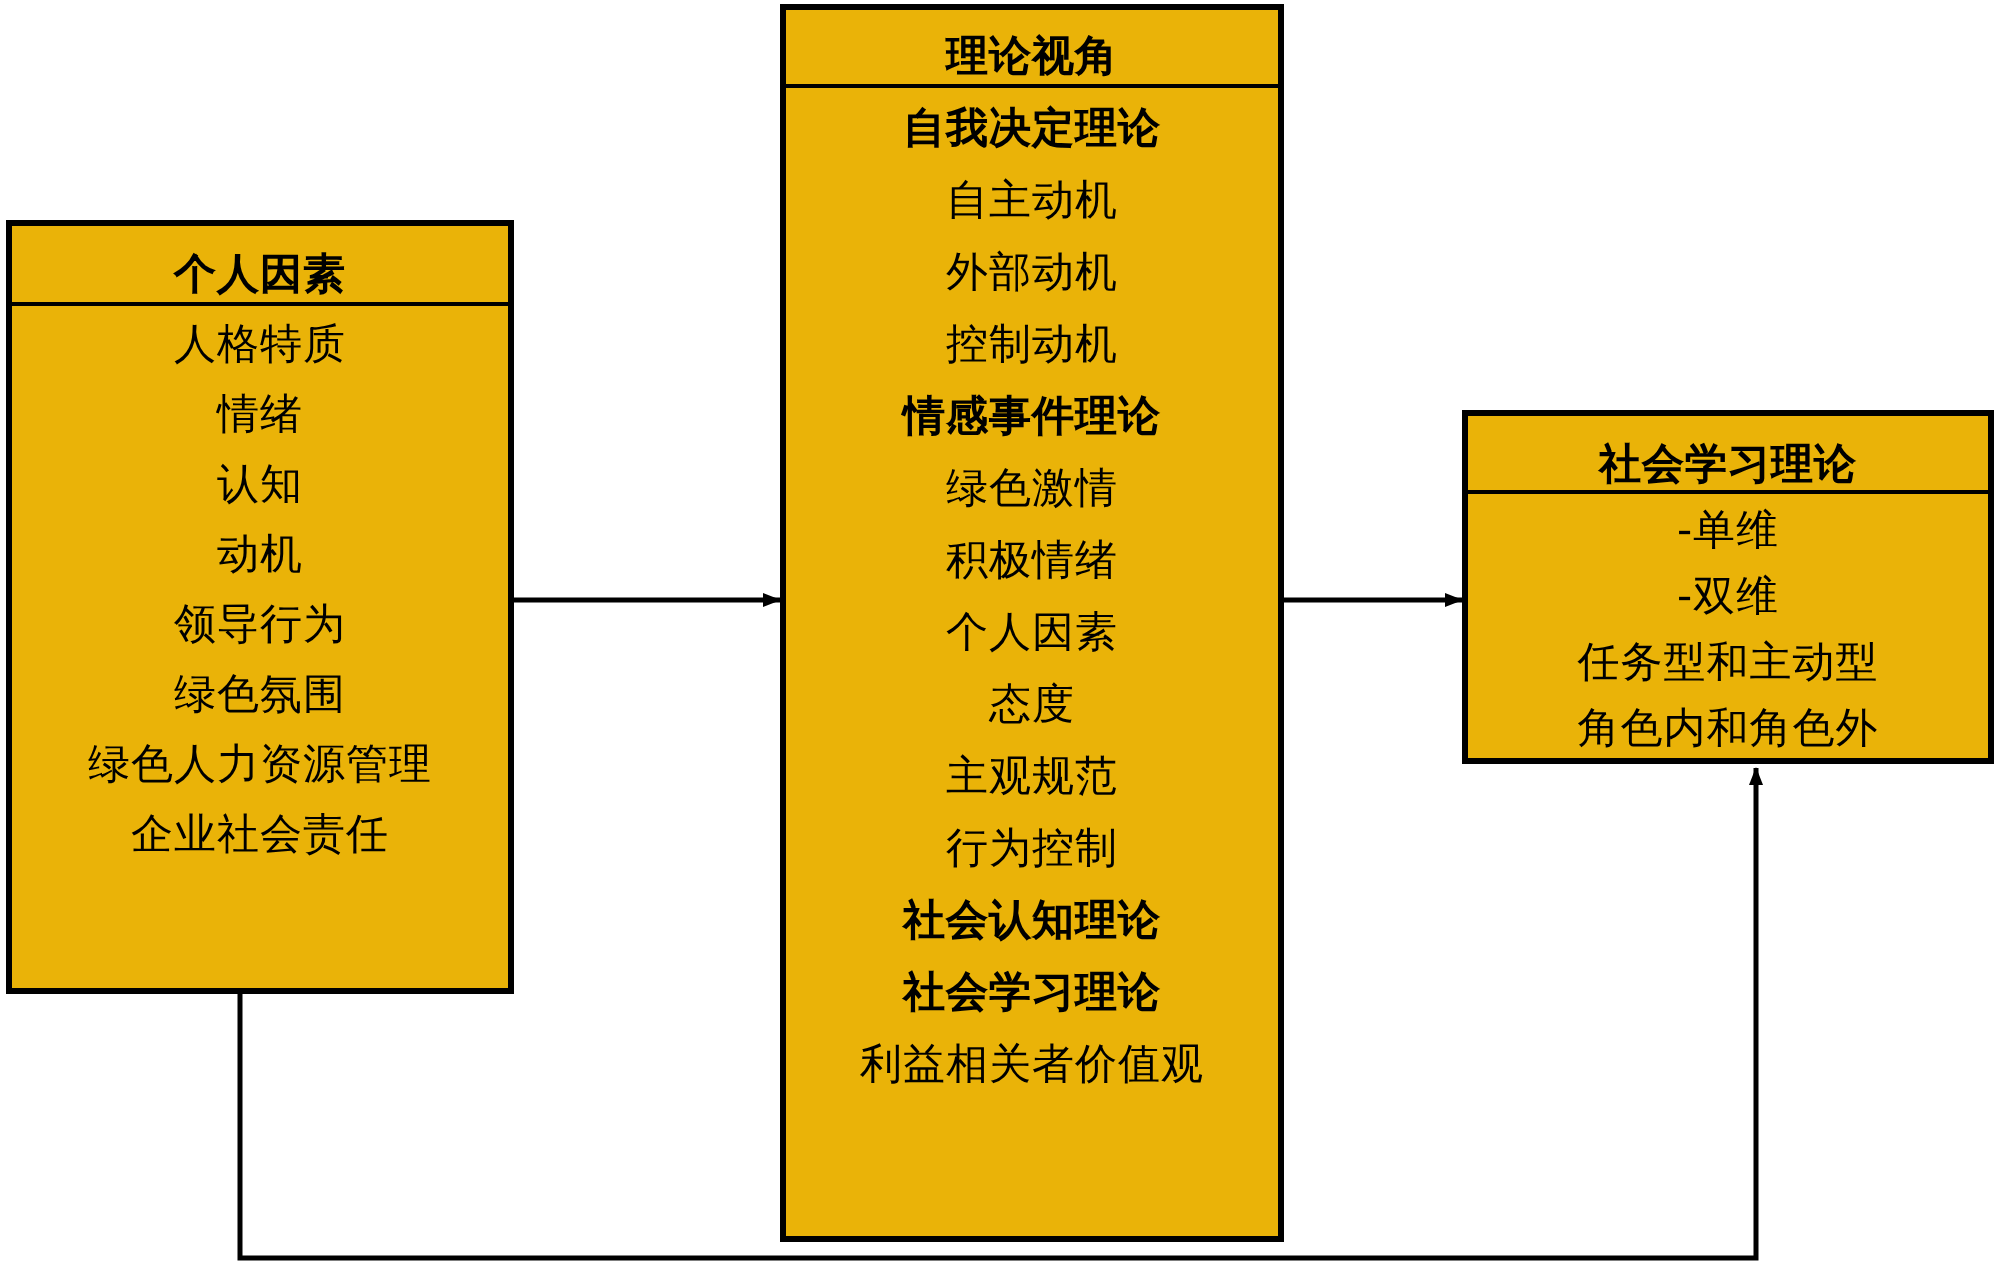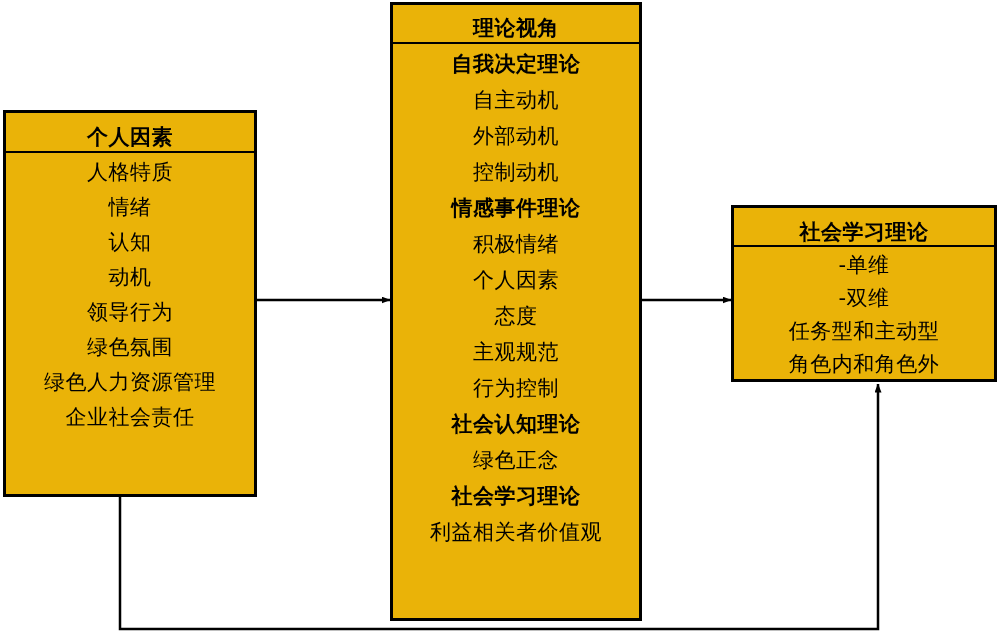--- a/index.html
+++ b/index.html
@@ -91,29 +91,29 @@
     <div class="stack">
 
       <span class="line bold underlined">理论视角</span>
 
       <span class="line bold">自我决定理论</span>
       <span class="line">自主动机</span>
       <span class="line">外部动机</span>
       <span class="line">控制动机</span>
 
       <span class="line bold">情感事件理论</span>
+      <span class="line">绿色激情</span>
       <span class="line">积极情绪</span>
       <span class="line">个人因素</span>
 
       <span class="line">态度</span>
       <span class="line">主观规范</span>
       <span class="line">行为控制</span>
 
       <span class="line bold">社会认知理论</span>
-      <span class="line">绿色正念</span>
 
       <span class="line bold">社会学习理论</span>
       <span class="line">利益相关者价值观</span>
     </div>
   </div>
 
   <div class="box" id="box-behavior">
     <div class="stack">
       <span class="line bold underlined">社会学习理论</span>
       <span class="line">-单维</span>

